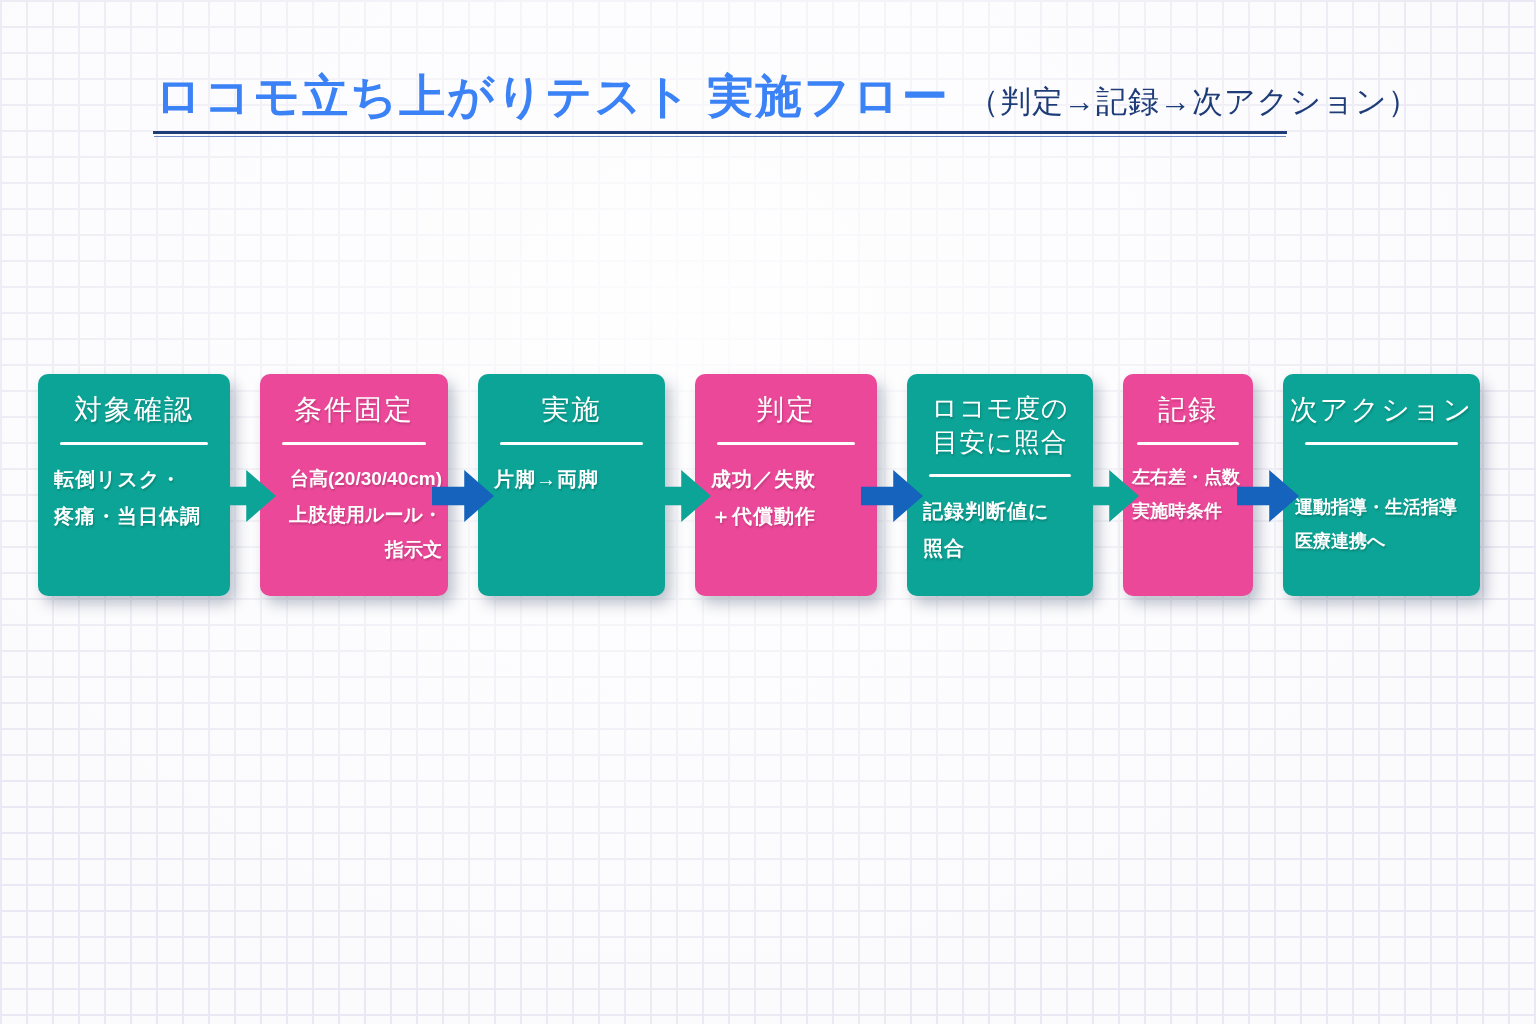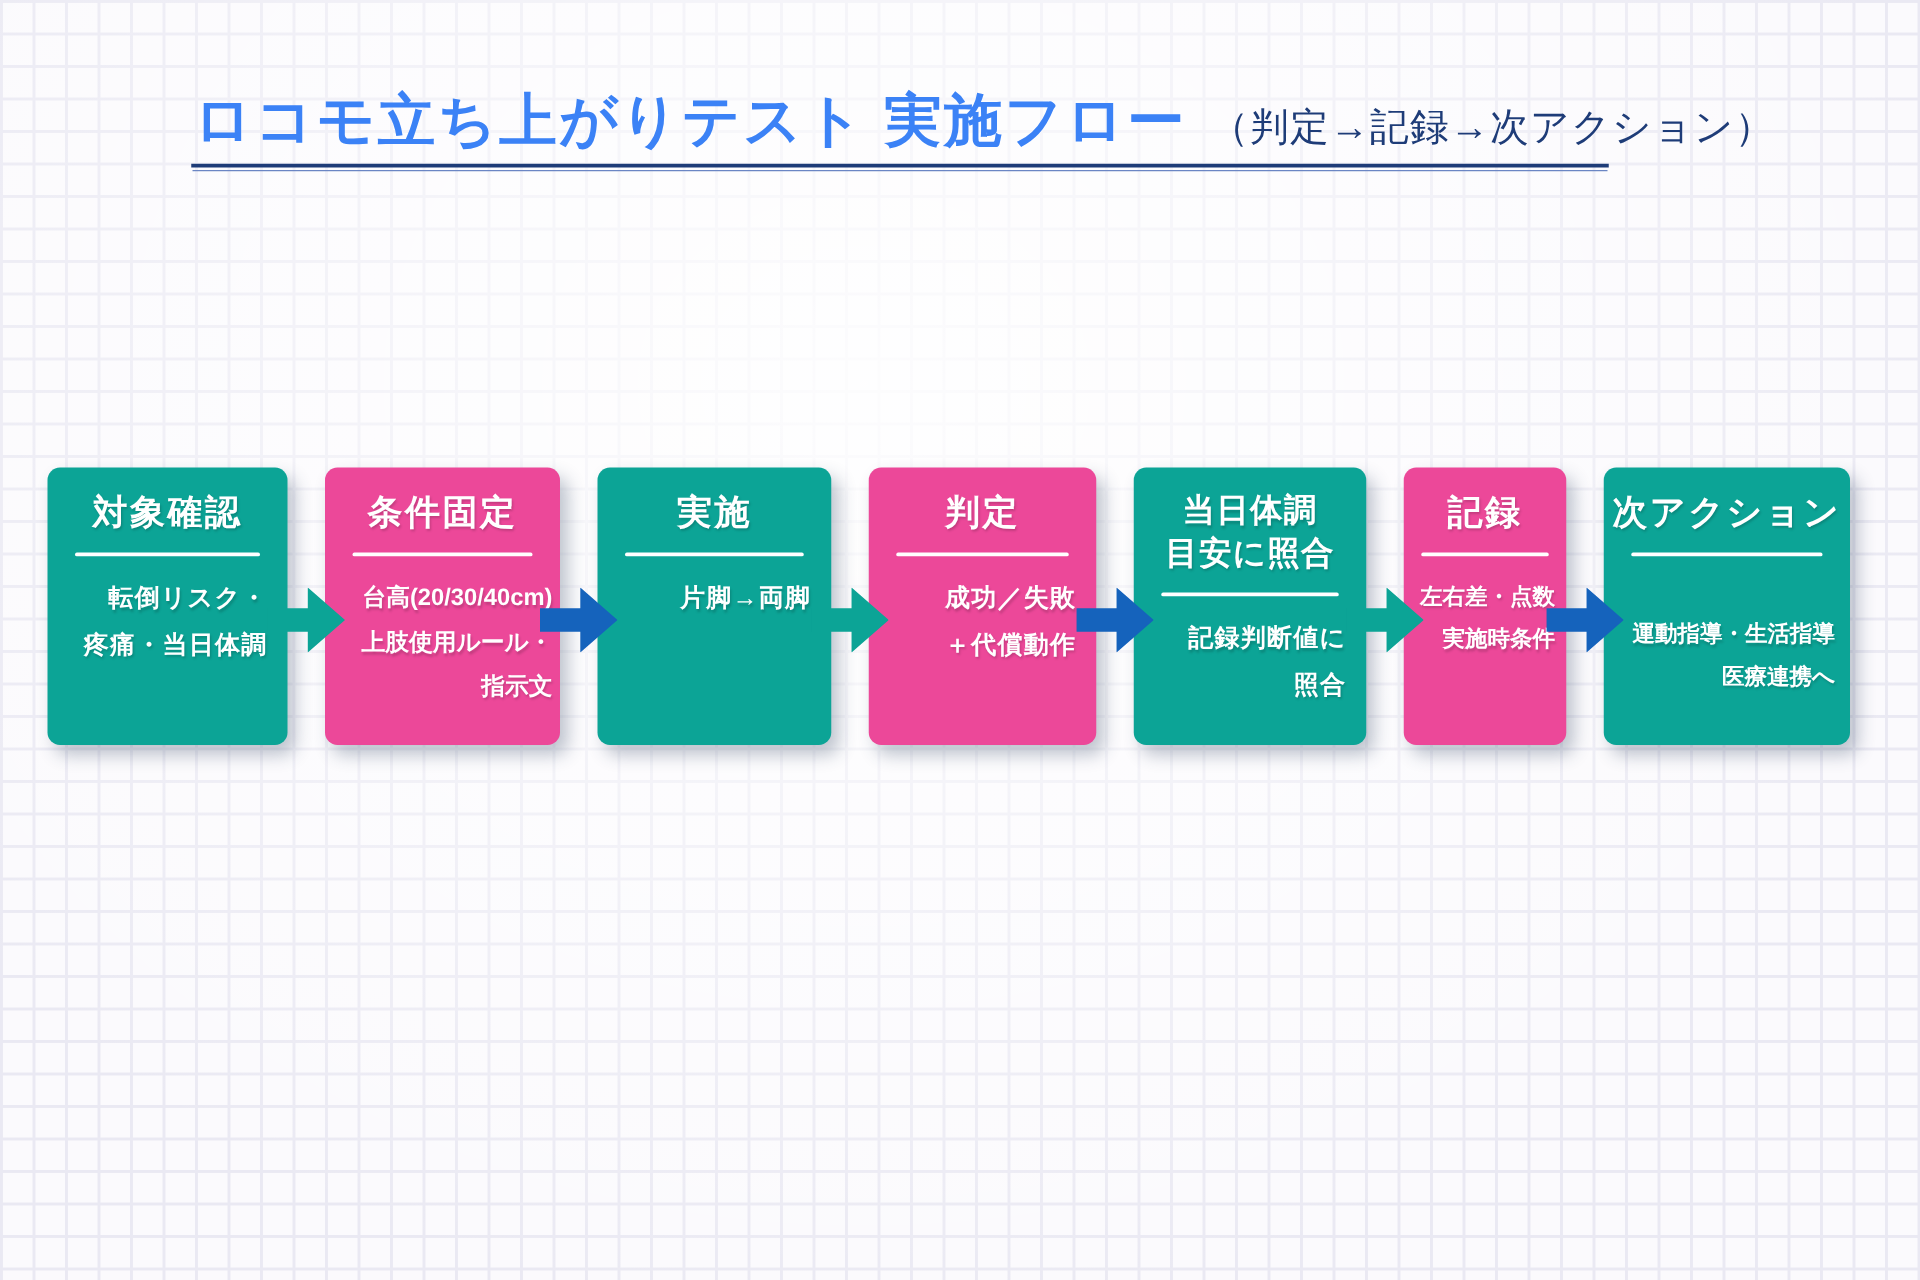--- a/index.html
+++ b/index.html
@@ -44,32 +44,32 @@
     height:222px; border-radius:10px; color:#ffffff;
     padding-top:18px;
     box-shadow:6px 8px 14px rgba(44,62,93,0.30);
     position:relative; z-index:1;
   }
   .teal-bg{ background:#0ca496; }
   .blue-bg{ background:#ec4899; }
   .w1{width:192px} .w2{width:188px} .w3{width:187px} .w4{width:182px}
   .w5{width:186px} .w6{width:130px} .w7{width:197px}
   .hd{
-    text-align:center; font-weight:bold; font-size:28px; letter-spacing:2px;
+    text-align:center; font-weight:normal; font-size:28px; letter-spacing:2px;
     line-height:1.3; text-shadow:1px 2px 2px rgba(0,0,0,0.18);
   }
   .w5 .hd{ font-size:26px; letter-spacing:1px; }
   .rule{
     height:3px; background:#ffffff; border-radius:2px;
     width:calc(100% - 44px); margin:14px auto 16px;
   }
   .w6 .rule{ width:calc(100% - 28px); }
   .body-txt{
     font-weight:bold; font-size:20px; line-height:1.85; padding:0 16px;
-    text-align:right; text-shadow:1px 2px 2px rgba(0,0,0,0.18); letter-spacing:1px;
+    text-align:left; text-shadow:1px 2px 2px rgba(0,0,0,0.18); letter-spacing:1px;
   }
   .w2 .body-txt{ font-size:19px; text-align:right; padding:0 6px; letter-spacing:0; }
   .w6 .body-txt{ font-size:18px; padding:0 9px; letter-spacing:0; }
   .w7 .body-txt{ font-size:18px; padding:0 12px; letter-spacing:0;margin-top:46px; }
   .gap{ width:30px; position:relative; z-index:2; height:222px; }
   .arrow{
     position:absolute; top:96px; left:50%; margin-left:-31px;
     width:62px; height:52px;
     clip-path:polygon(0 32%, 52% 32%, 52% 0, 100% 50%, 52% 100%, 52% 68%, 0 68%);
     filter:drop-shadow(3px 4px 4px rgba(40,50,80,0.35));
@@ -143,21 +143,21 @@
       <div>＋代償動作</div>
     </div>
   </div>
 
   <div class="gap">
     <div class="arrow blue-bg"></div>
   </div>
 
   <div class="box teal-bg w5">
     <div class="hd">
-      <div>当日体調</div>
+      <div>ロコモ度の</div>
       <div>目安に照合</div>
     </div>
     <div class="rule"></div>
     <div class="body-txt">
       <div>記録判断値に</div>
       <div>照合</div>
     </div>
   </div>
 
   <div class="gap">

